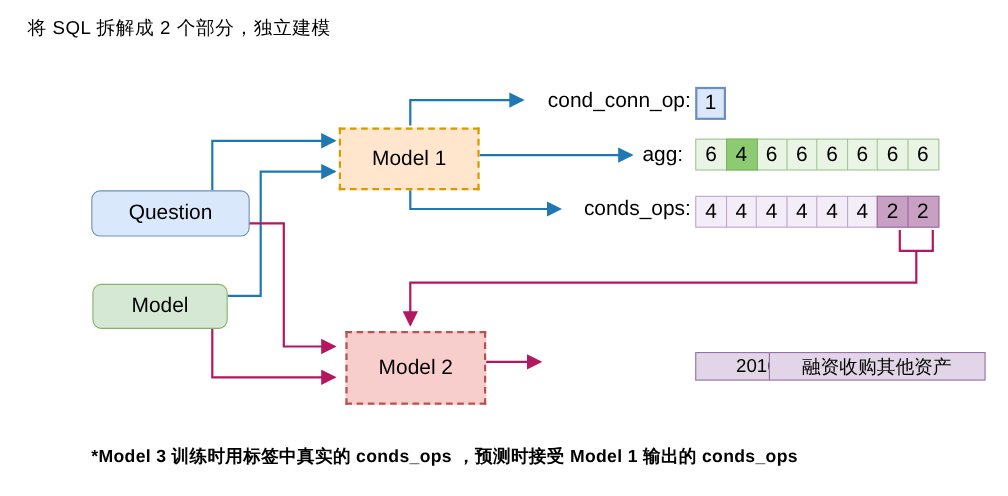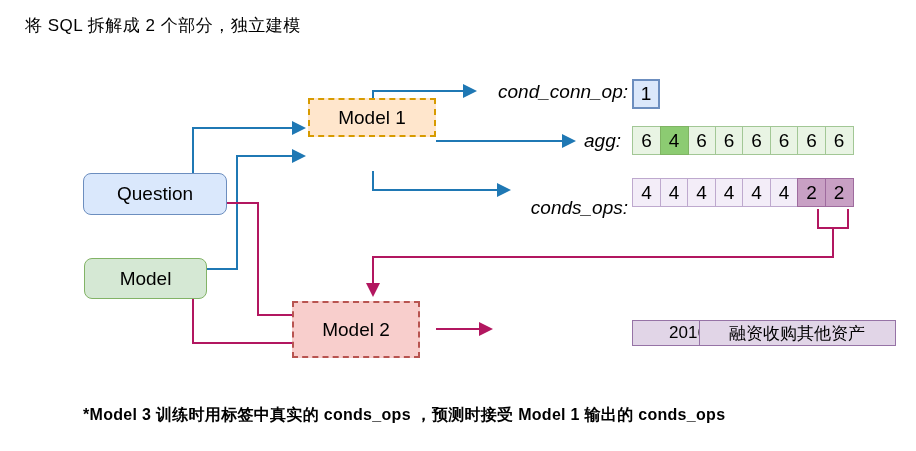--- a/index.html
+++ b/index.html
@@ -12,29 +12,29 @@
   #footnote{left:83px;top:405px;font-size:16px;font-weight:600;letter-spacing:.3px;}
 
   .node{
     display:flex;align-items:center;justify-content:center;
     font-size:19px;box-sizing:border-box;
   }
   #question-box{left:83px;top:173px;width:144px;height:42px;background:#dae8fc;
     border:1.5px solid #6c8ebf;border-radius:8px;}
   #table-box{left:84px;top:258px;width:123px;height:41px;background:#d5e8d4;
     border:1.5px solid #82b366;border-radius:8px;}
-  #model1-box{left:308px;top:98px;width:128px;height:39px;background:#ffe6cc;
+  #model1-box{left:308px;top:116px;width:128px;height:57px;background:#ffe6cc;
     border:2px dashed #d79b00;}
-  #model2-box{left:292px;top:301px;width:128px;height:57px;background:#f8cecc;
+  #model2-box{left:314px;top:301px;width:128px;height:67px;background:#f8cecc;
     border:2px dashed #b85450;}
 
-  .out-label{font-size:19px;white-space:nowrap;text-align:right;font-style:italic;}
+  .out-label{font-size:19px;white-space:nowrap;text-align:right;}
   #cond-conn-op-label{right:288px;top:81px;}
   #agg-label{right:295px;top:130px;}
-  #conds-ops-label{right:288px;top:197px;}
+  #conds-ops-label{right:288px;top:179px;}
   #conds-vals-label{right:303px;top:318px;}
 
   #cond-conn-op-value{
     left:632px;top:79px;width:28px;height:30px;background:#dbe8fb;
     border:2px solid #6c8ebf;box-sizing:border-box;
     display:flex;align-items:center;justify-content:center;font-size:19px;
   }
 
   .cell-row{display:flex;}
   .cell{

